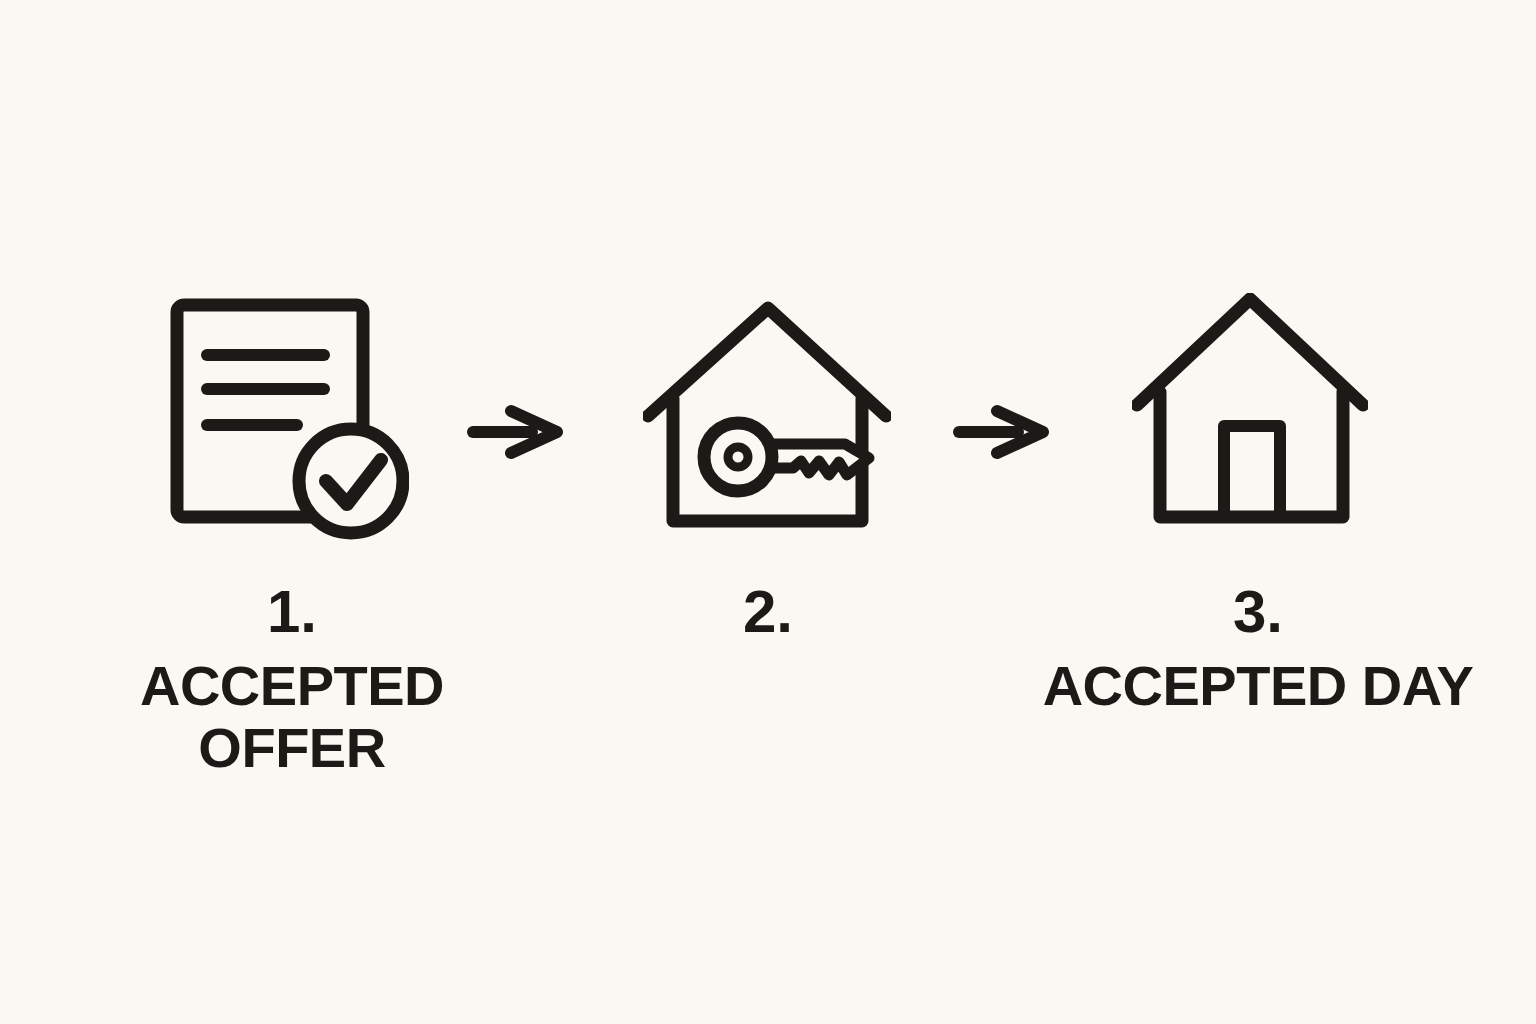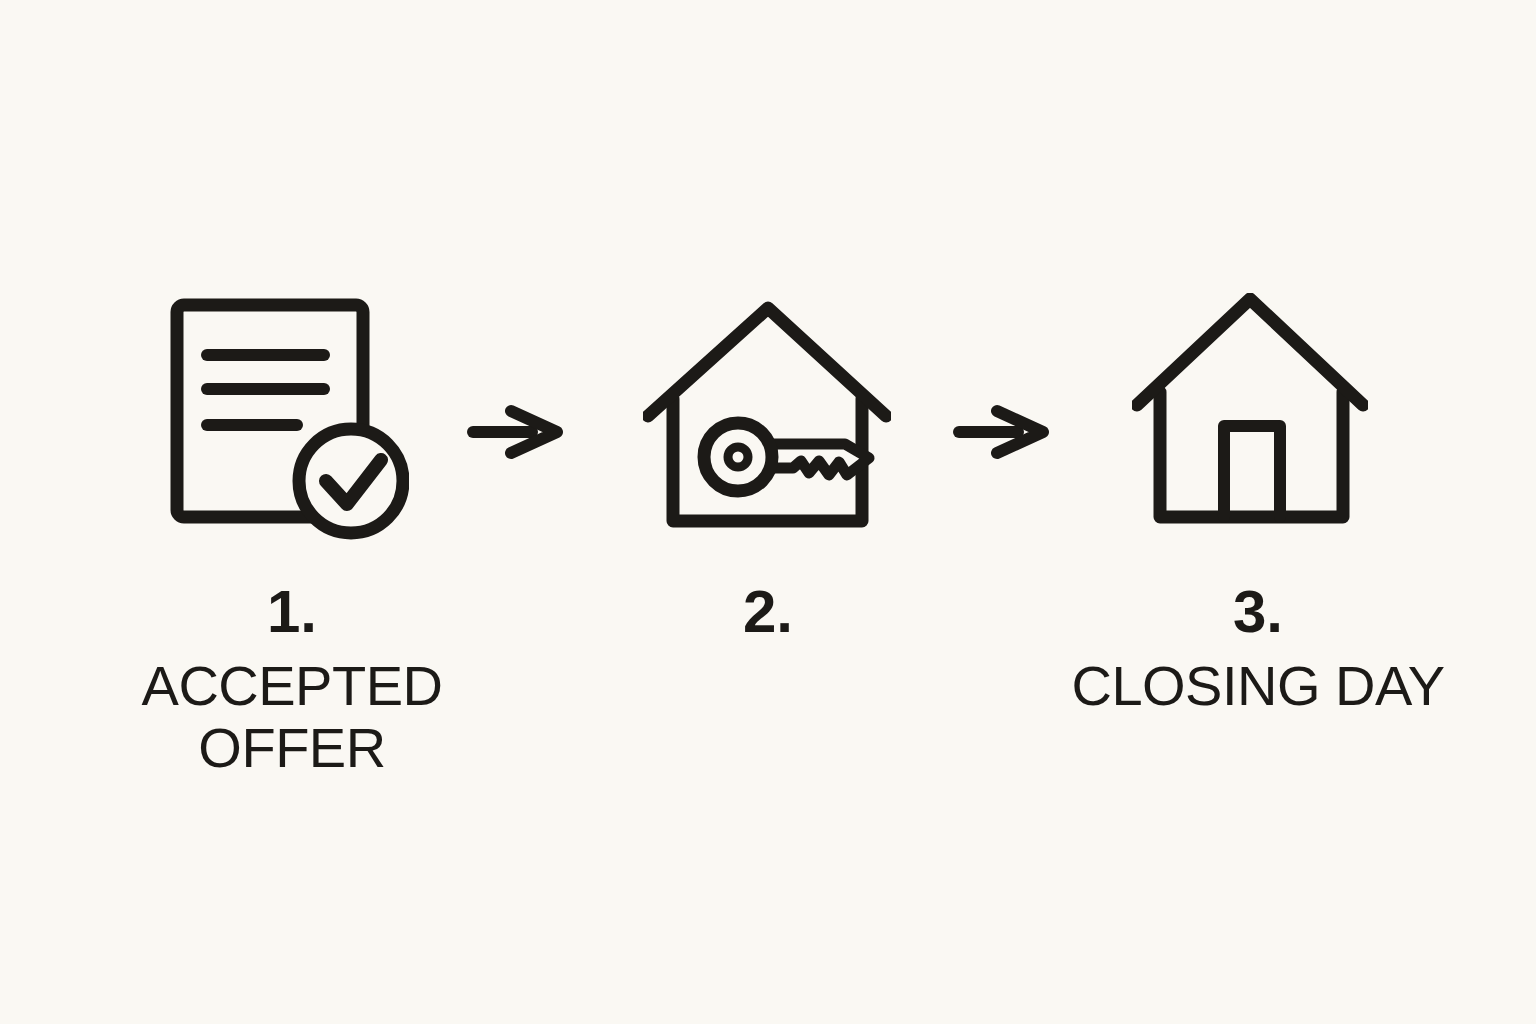--- a/index.html
+++ b/index.html
@@ -19,21 +19,21 @@
     color:#1c1a17;
   }
   .step-number{
     font-size:60px;
     font-weight:700;
     line-height:1.12;
     letter-spacing:0px;
   }
   .step-label{
     font-size:56px;
-    font-weight:400;
+    font-weight:700;
     line-height:1.1;
     letter-spacing:-0.5px;
     margin-top:10px;
   }
   svg{display:block;}
 </style>
 </head>
 <body>
 
 <div class="canvas">
@@ -85,16 +85,16 @@
     <div class="step-number">1.</div>
     <div class="step-label">ACCEPTED OFFER</div>
   </div>
 
   <div class="step-text" style="left:548px;top:578px;width:440px;">
     <div class="step-number">2.</div>
   </div>
 
   <div class="step-text" style="left:1038px;top:578px;width:440px;">
     <div class="step-number">3.</div>
-    <div class="step-label">CLOSING DAY</div>
+    <div class="step-label">ACCEPTED DAY</div>
   </div>
 
 </div>
 
 </body></html>

